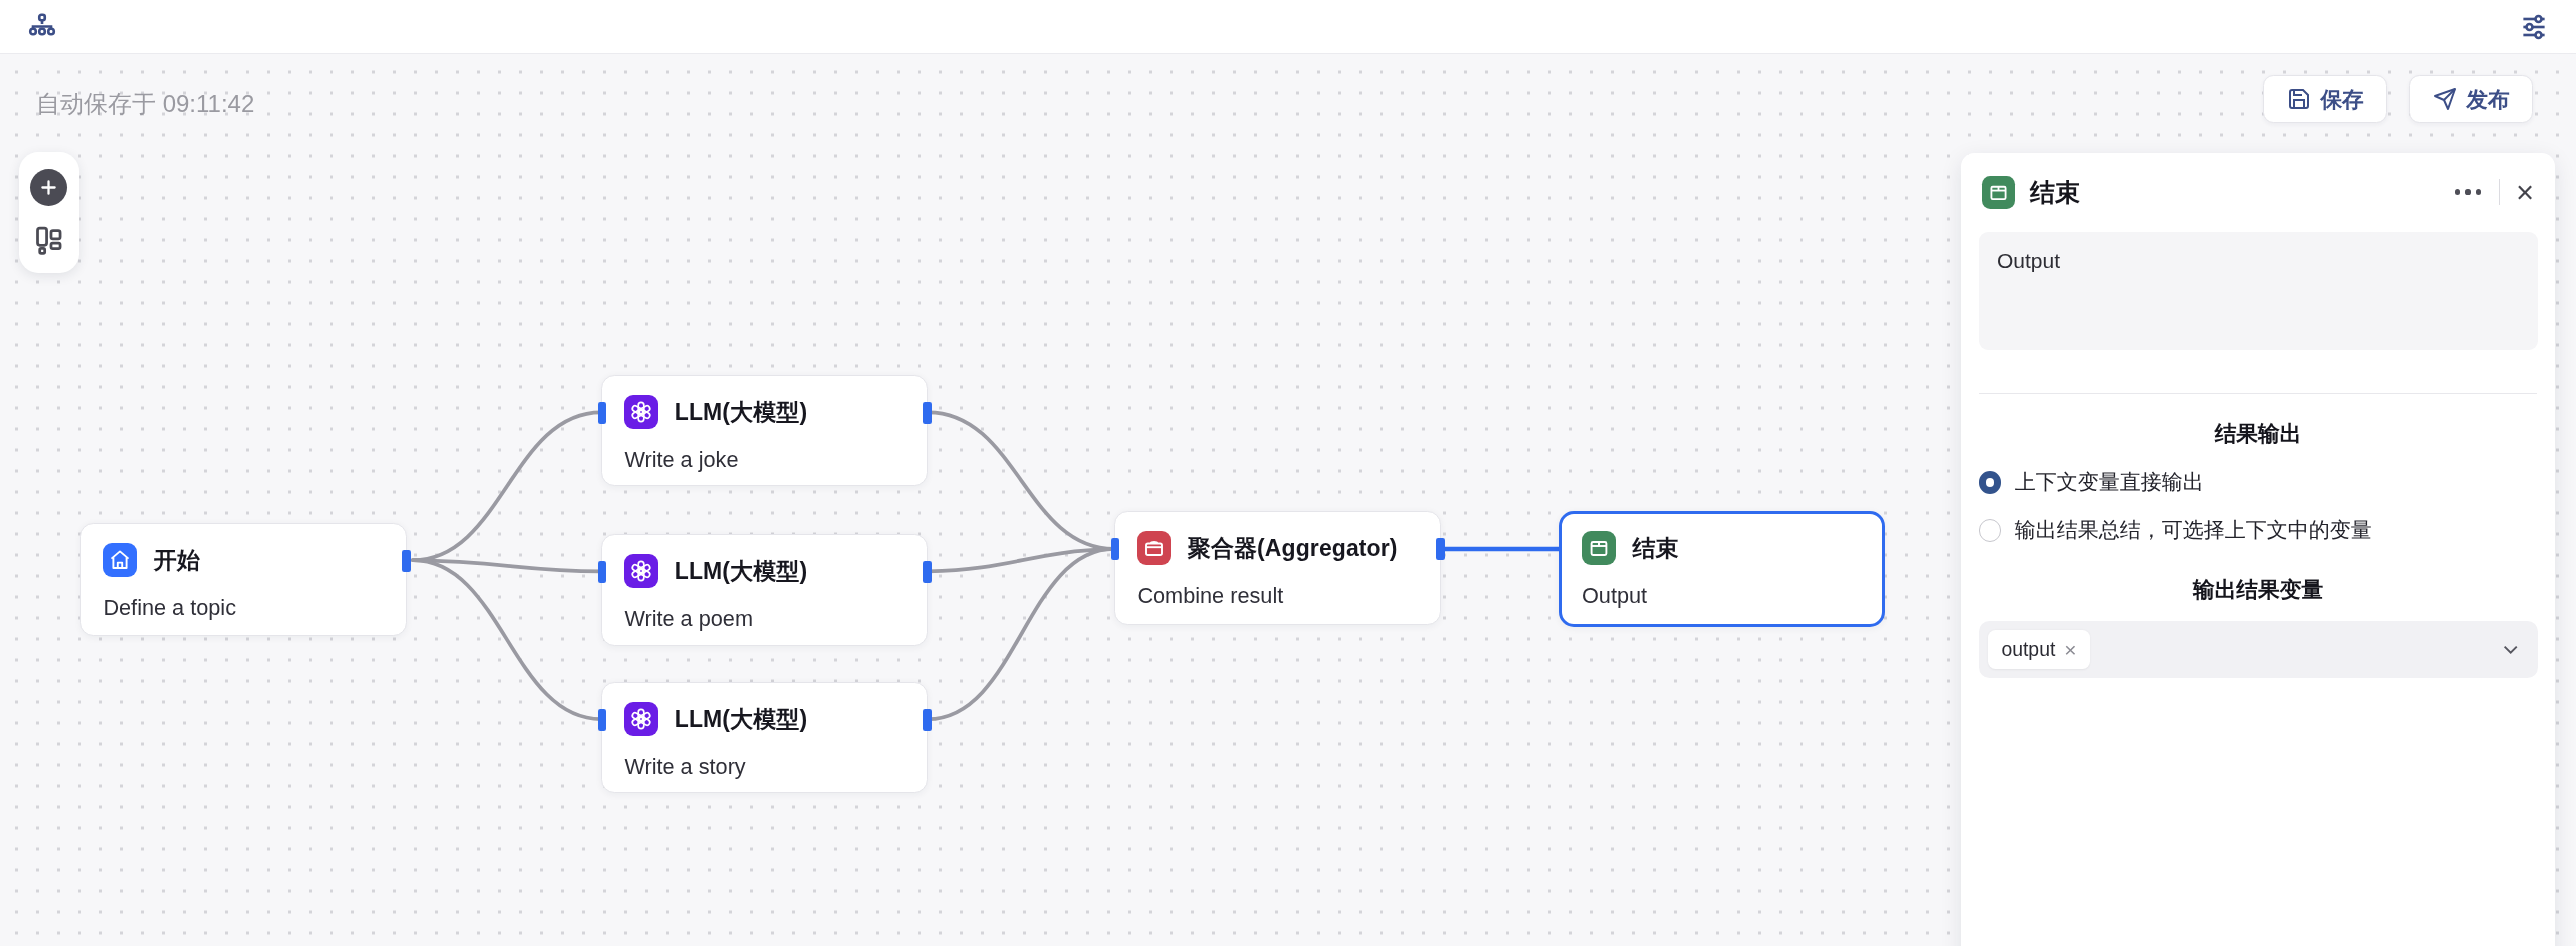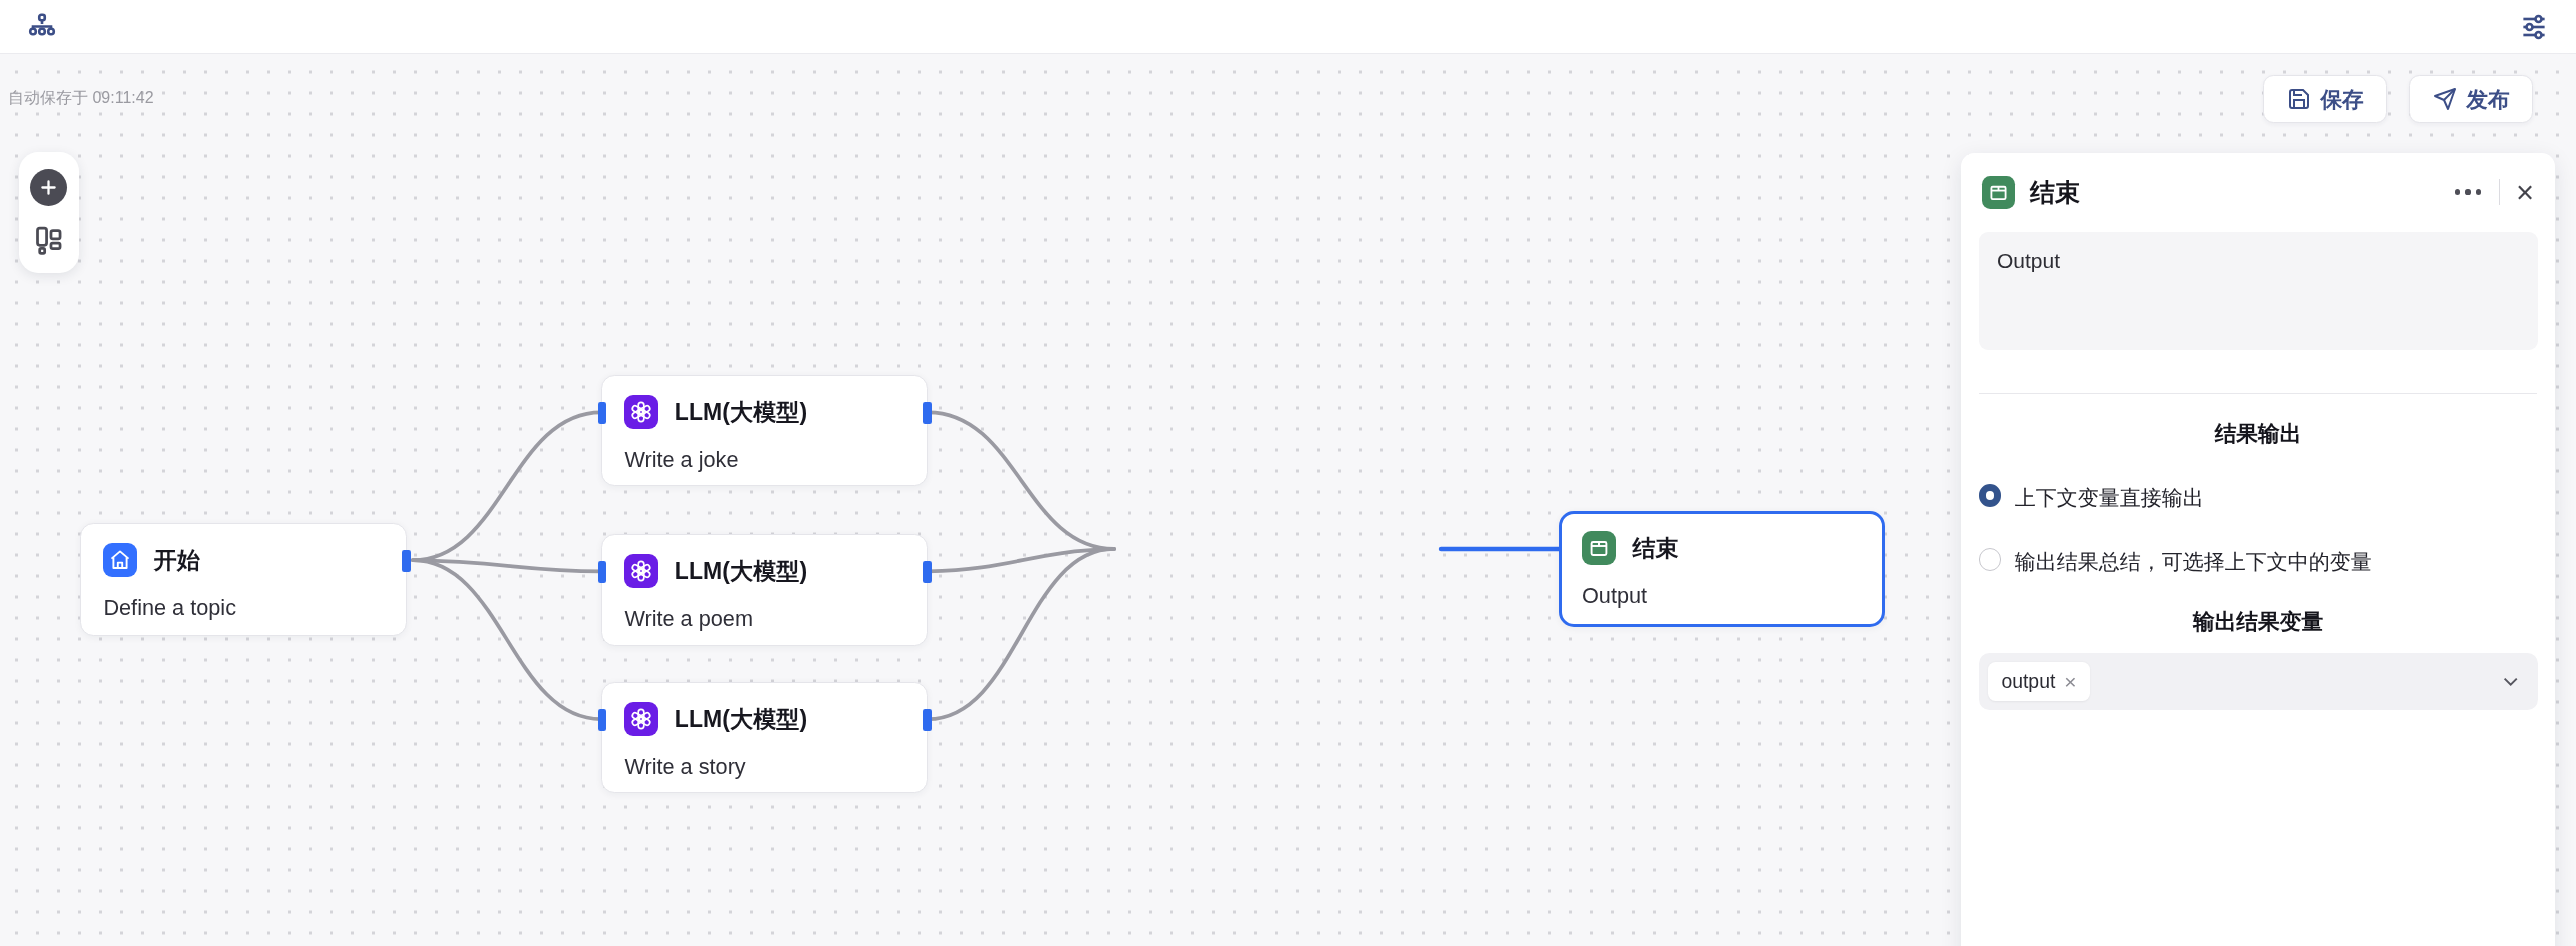--- a/index.html
+++ b/index.html
@@ -14,21 +14,21 @@
   .topbar .iconbtn { width:34px; height:34px; display:flex; align-items:center; justify-content:center;
             cursor:pointer; border-radius:6px; }
   .topbar svg { width:30px; height:30px; }
 
   
   .canvas { position:absolute; left:0; top:54px; width:2576px; height:893px;
             background-color:#f7f7f9;
             background-image:radial-gradient(circle,#d4d4d9 1.8px, transparent 1.9px);
             background-size:21px 21px; background-position:6px 7.5px; z-index:1; }
 
-  .autosave { position:absolute; left:8px; top:34px; font-size:16px; color:#9a9aa1; z-index:5; }
+  .autosave { position:absolute; left:36px; top:34px; font-size:24px; color:#9a9aa1; z-index:5; }
 
   .topbtns { position:absolute; right:43px; top:21px; display:flex; gap:18px; z-index:5; }
   .btn { display:flex; align-items:center; gap:9.7px; background:#fff; border:0.7px solid #e5e5ea;
          border-radius:10.5px; padding:0 22.4px; height:48px; font-size:21.7px; font-weight:700;
          color:#3c4e87; box-shadow:0 1.5px 4.5px rgba(30,40,80,.05); cursor:pointer; }
   .btn svg { width:24px; height:24px; }
 
   .lefttools { position:absolute; left:18.7px; top:152px; width:60px; height:121px; background:#fff;
                border-radius:19.4px; box-shadow:0 3px 12px rgba(30,35,60,.10); z-index:5;
                display:flex; flex-direction:column; align-items:center; justify-content:space-evenly; }
@@ -75,21 +75,21 @@
   .moredots { display:flex; gap:5.2px; cursor:pointer; padding:6px 1.5px; }
   .moredots i { width:5.2px; height:5.2px; border-radius:50%; background:#4e4e57; }
   .vdiv { width:0.7px; height:25.4px; background:#dcdce1; }
   .closex { font-size:31px; line-height:1; color:#44444c; cursor:pointer; font-weight:300; }
 
   .ptext { margin-top:22.4px; width:559px; height:118px; background:#f5f5f7; border:none; resize:none;
            border-radius:9px; padding:16.4px 18px; font-size:21px; color:#2d2d34;
            font-family:"Liberation Sans","DejaVu Sans",sans-serif; outline:none; }
   .pdivider { margin-top:40px; height:0.7px; background:#e8e8ec; }
   .psec { margin-top:25.4px; font-size:21.7px; font-weight:700; color:#15151c;text-align:center; }
-  .radio-row { display:flex; gap:13.4px; margin-top:36px; cursor:pointer; }
+  .radio-row { display:flex; align-items:center; gap:13.4px; margin-top:20px; cursor:pointer; }
   .radio { width:22.4px; height:22.4px; border-radius:50%; flex:0 0 auto; background:#fff; }
   .radio.sel { border:7.5px solid #33538c; }
   .radio.unsel { border:1.5px solid #c7c7cd; }
   .radio-label { font-size:21px; color:#23232b; }
   .pselect { margin-top:16.4px; width:559px; height:57px; background:#f1f1f4; border-radius:10.5px;
              display:flex; align-items:center; padding:0 18px 0 9px; cursor:pointer; }
   .tag { background:#fff; border-radius:7.5px; box-shadow:0 0.7px 2.2px rgba(0,0,0,.06);
          display:flex; align-items:center; gap:9px; padding:8.2px 13.4px; }
   .tag-label { font-size:19.4px; color:#2b2b33; }
   .tag-x { font-size:21px; color:#8b8b93; cursor:pointer; line-height:1; }
@@ -236,20 +236,35 @@
           <rect x="9.2" y="2.4" width="5.6" height="11.4" rx="2.8" transform="rotate(300 12 12)"></rect>
         </svg>
       </span>
       <span class="ntitle">LLM(大模型)</span>
     </div>
     <div class="ndesc">Write a story</div>
     <span class="handle l"></span>
     <span class="handle r"></span>
   </div>
 
+  <div class="node node-agg">
+    <div class="trow">
+      <span class="nicon ic-red">
+        <svg viewBox="0 0 24 24" fill="none" stroke="#fff" stroke-width="1.9" stroke-linejoin="round">
+          <rect x="4" y="7.5" width="16" height="11.5" rx="1.8"></rect>
+          <path d="M4 11.2h16"></path>
+            <path d="M9 7.5V6.6c0-.9 6-.9 6 0v.9"></path>
+        </svg>
+      </span>
+      <span class="ntitle">聚合器(Aggregator)</span>
+    </div>
+    <div class="ndesc">Combine result</div>
+    <span class="handle l"></span>
+    <span class="handle r"></span>
+  </div>
 
   <div class="node node-end">
     <div class="trow">
       <span class="nicon ic-green">
         <svg viewBox="0 0 24 24" fill="none" stroke="#fff" stroke-width="1.9" stroke-linejoin="round">
           <rect x="4.6" y="6" width="14.8" height="13" rx="1.4"></rect>
           <path d="M4.6 10h14.8"></path>
             <path d="M12 6v4"></path>
         </svg>
       </span>

